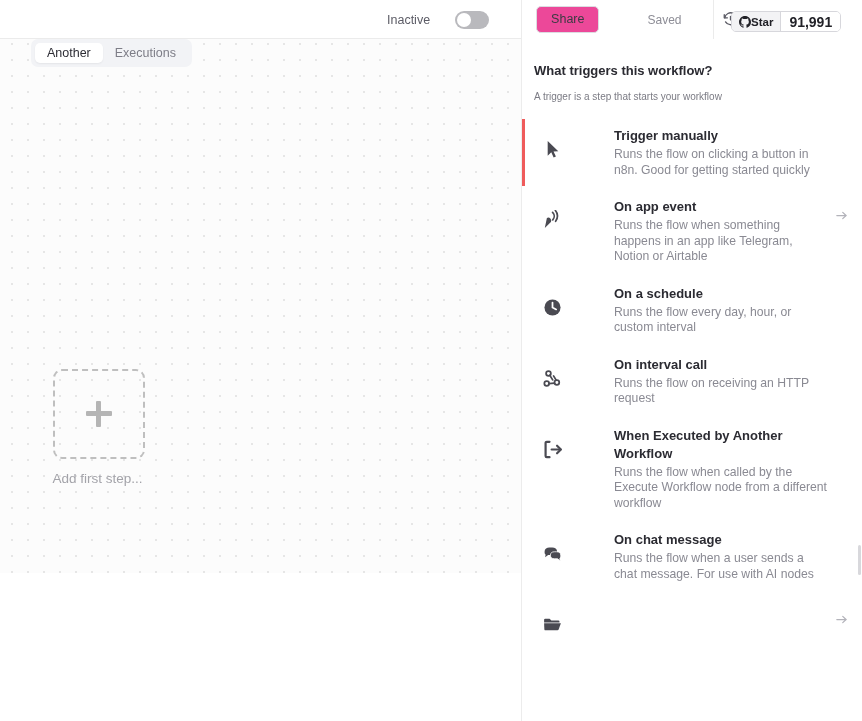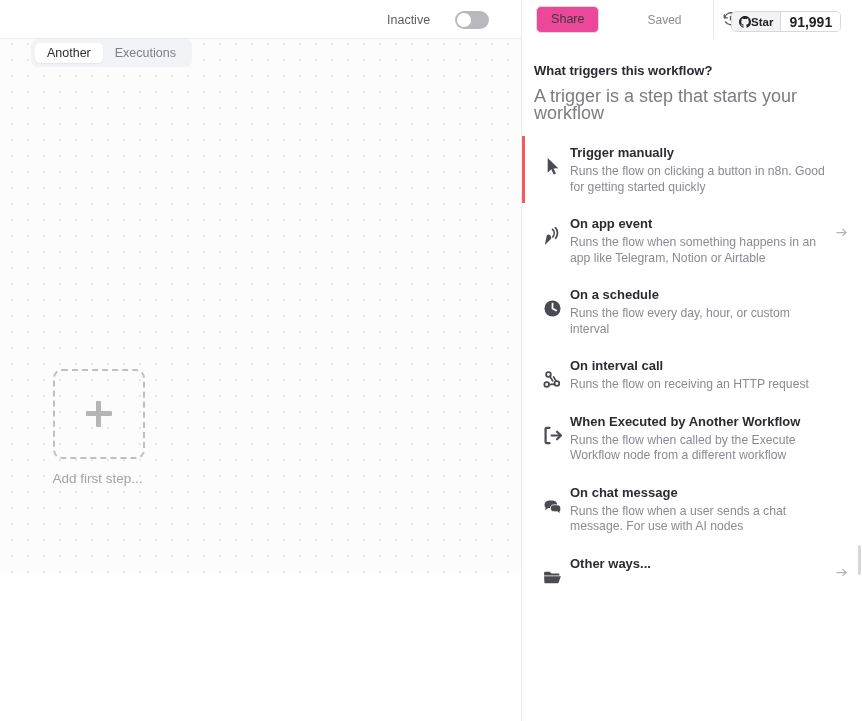--- a/index.html
+++ b/index.html
@@ -221,21 +221,21 @@
     padding: 60px 0 0 12px;
   }
   .panel-title {
     font-size: 13px;
     font-weight: bold;
     color: #2a2a31;
     line-height: 22px;
   }
   .panel-sub {
     margin-top: 6px;
-    font-size: 18px;
+    font-size: 10px;
     color: #7b7b84;
     line-height: 17px;
   }
 
   .search-wrap {
     margin: 22px 9px 0 12px;
     height: 33px;
     border: 1px solid #aeaecb;
     border-radius: 5px;
     display: flex;
@@ -277,21 +277,21 @@
   }
   .node-icon {
     width: 36px;
     flex: none;
     display: flex;
     align-items: center;
     justify-content: center;
     color: #4a4a52;
     padding-top: 12px;
   }
-  .node-text { flex: 1; min-width: 0; }
+  .node-text { flex: 1; min-width: 0; margin-left: 44px; }
   .node-title {
     font-size: 13px;
     font-weight: bold;
     color: #2b2b32;
     line-height: 18px;
   }
   .node-desc {
     font-size: 12.2px;
     color: #8a8a93;
     line-height: 15.5px;
@@ -496,21 +496,20 @@
             </svg>
           </div>
         </div>
         <div class="node-item">
           <div class="node-icon">
             <svg width="21" height="21">
               <use href="#ic-folder-open-icon"></use>
             </svg>
           </div>
           <div class="node-text">
-            <div class="node-title">Other ways...</div>
           </div>
           <div class="node-arrow">
             <svg width="15" height="15">
               <use href="#ic-arrow-right-icon"></use>
             </svg>
           </div>
         </div>
       </div>
 
     <div class="panel-scrollbar"></div>

